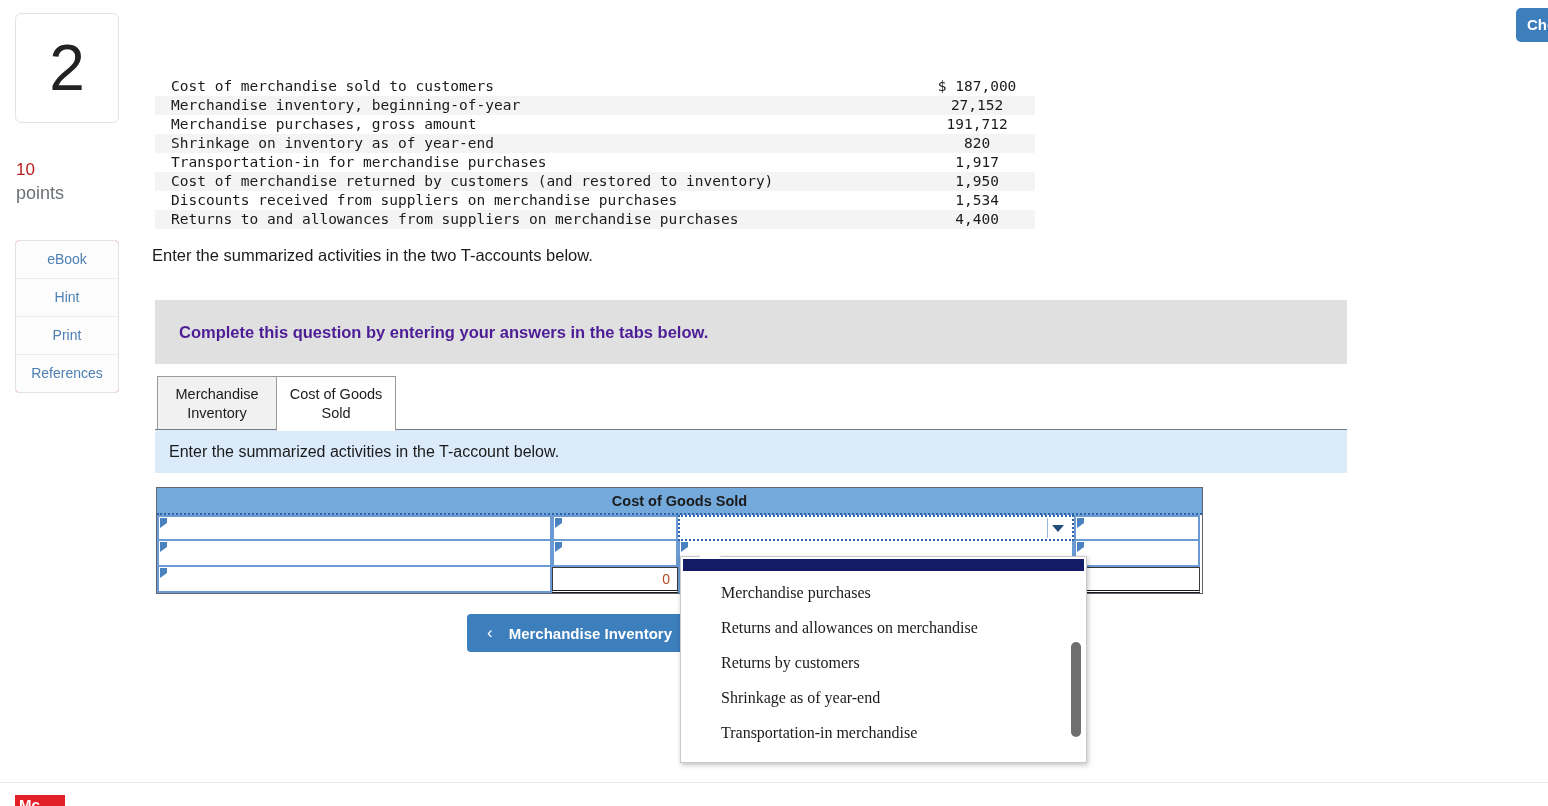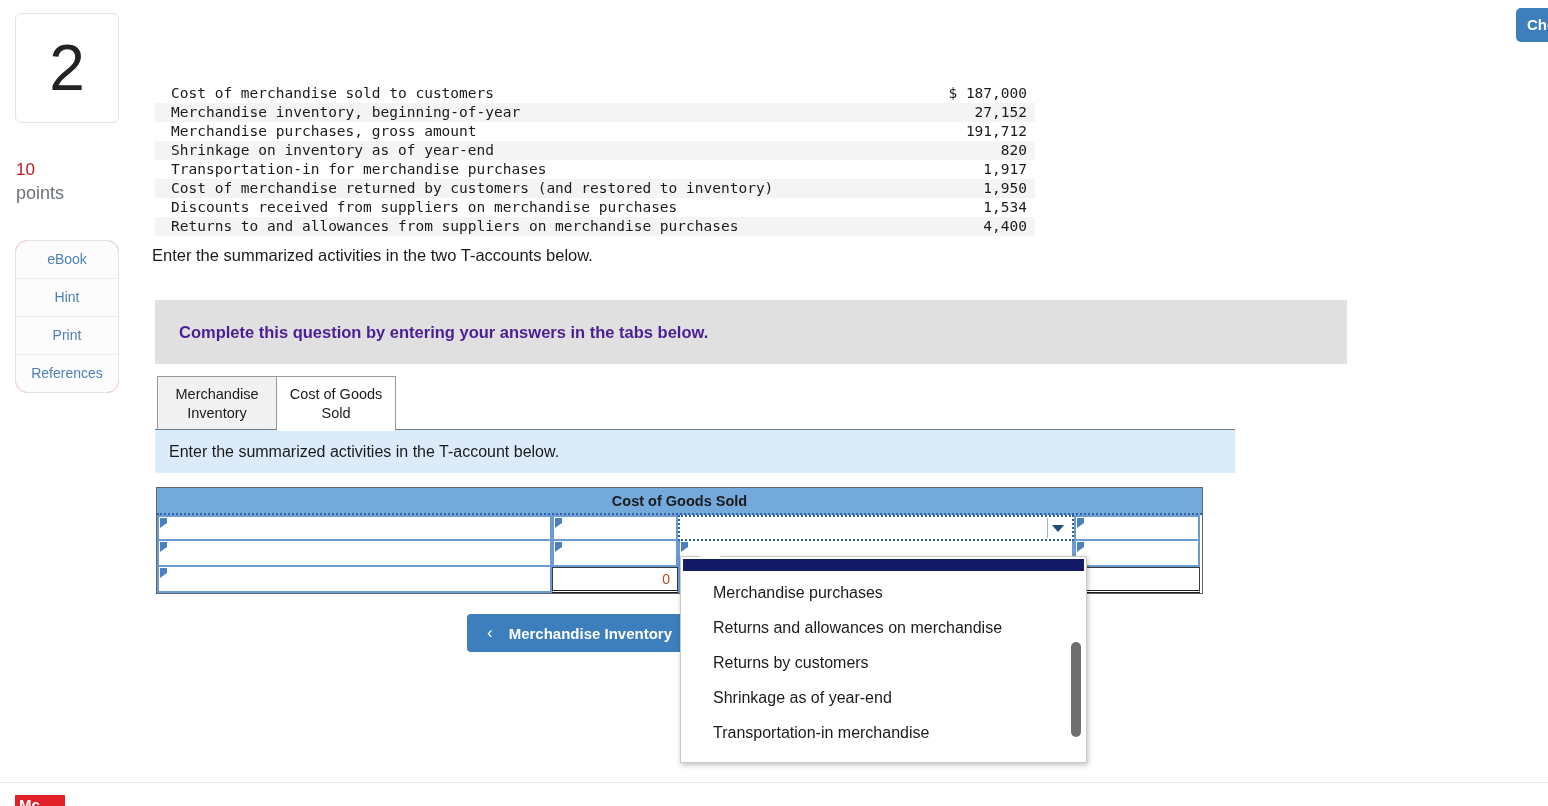--- a/index.html
+++ b/index.html
@@ -52,48 +52,48 @@
     font-size: 17px; color: #b91c1c;
   }
   .points-lbl {
     position: absolute; top: 183px; left: 16px;
     font-size: 18px; color: #6b7075;
   }
   .rail-btns {
     position: absolute; top: 240px; left: 15px;
     width: 102px;
     border: 1px solid #e3e3e3;
-    border-radius: 12px;
+    border-radius: 4px;
     overflow: hidden;
     background: #ec4899;
   }
   .rail-btn {
     height: 37px;
     line-height: 37px;
     text-align: center;
     font-size: 14px;
     color: #4e80b5;
     border-bottom: 1px solid #ededed;
     cursor: pointer;
     background: #fcfcfc;
   }
   .rail-btn:last-child { border-bottom: none; }
 
   
   .fact-table {
     position: absolute;
-    top: 84px; left: 155px;
+    top: 77px; left: 155px;
     width: 880px;
     border-collapse: collapse;
     font-family: "DejaVu Sans Mono", "Liberation Mono", monospace;
     font-size: 14.5px;
     color: #1b1b1b;
   }
   .fact-table td { padding: 1px 8px 2px 16px; white-space: nowrap; }
-  .fact-table td.amt { text-align: right; padding-right: 8px; margin-top: 36px; }
+  .fact-table td.amt { text-align: center; padding-right: 8px; margin-top: 36px; }
   .fact-table tr:nth-child(even) { background: #f4f4f4; }
 
   
   .prompt {
     position: absolute;
     top: 246px; left: 152px;
     font-size: 16.5px;
     color: #1b1b1b;
   }
 
@@ -138,21 +138,21 @@
     border-bottom-color: #ffffff;
     position: relative;
     z-index: 3;
   }
   .tab + .tab { margin-left: -1px; }
 
   
   .infobar {
     position: absolute;
     top: 429px; left: 155px;
-    width: 1080px; height: 44px;
+    width: 1192px; height: 44px;
     background: #dbebfa;
     border-top: 1px solid #6f7b86;
     box-sizing: border-box;
     display: flex; align-items: center;
   }
   .infobar-text { padding-left: 14px; font-size: 16px; color: #1b1b1b; }
 
   
   .taccount {
     position: absolute;
@@ -258,21 +258,21 @@
     width: 0; height: 0;
     border-left: 11px solid transparent;
     border-right: 11px solid transparent;
     border-bottom: 9px solid #ffffff;
   }
   .dd-selected {
     height: 12px;
     background: #131a66;
     margin: 2px 2px 0 2px;
   }
-  .dd-list { padding: 4px 0 12px 0; }
+  .dd-list { padding: 4px 0 12px 8px; font-family: Liberation Serif, serif; }
   .dd-item {
     height: 35px;
     line-height: 35px;
     padding-left: 32px;
     font-size: 16px;
     color: #1b1b1b;
     cursor: pointer;
     white-space: nowrap;
   }
   .dd-scroll {

